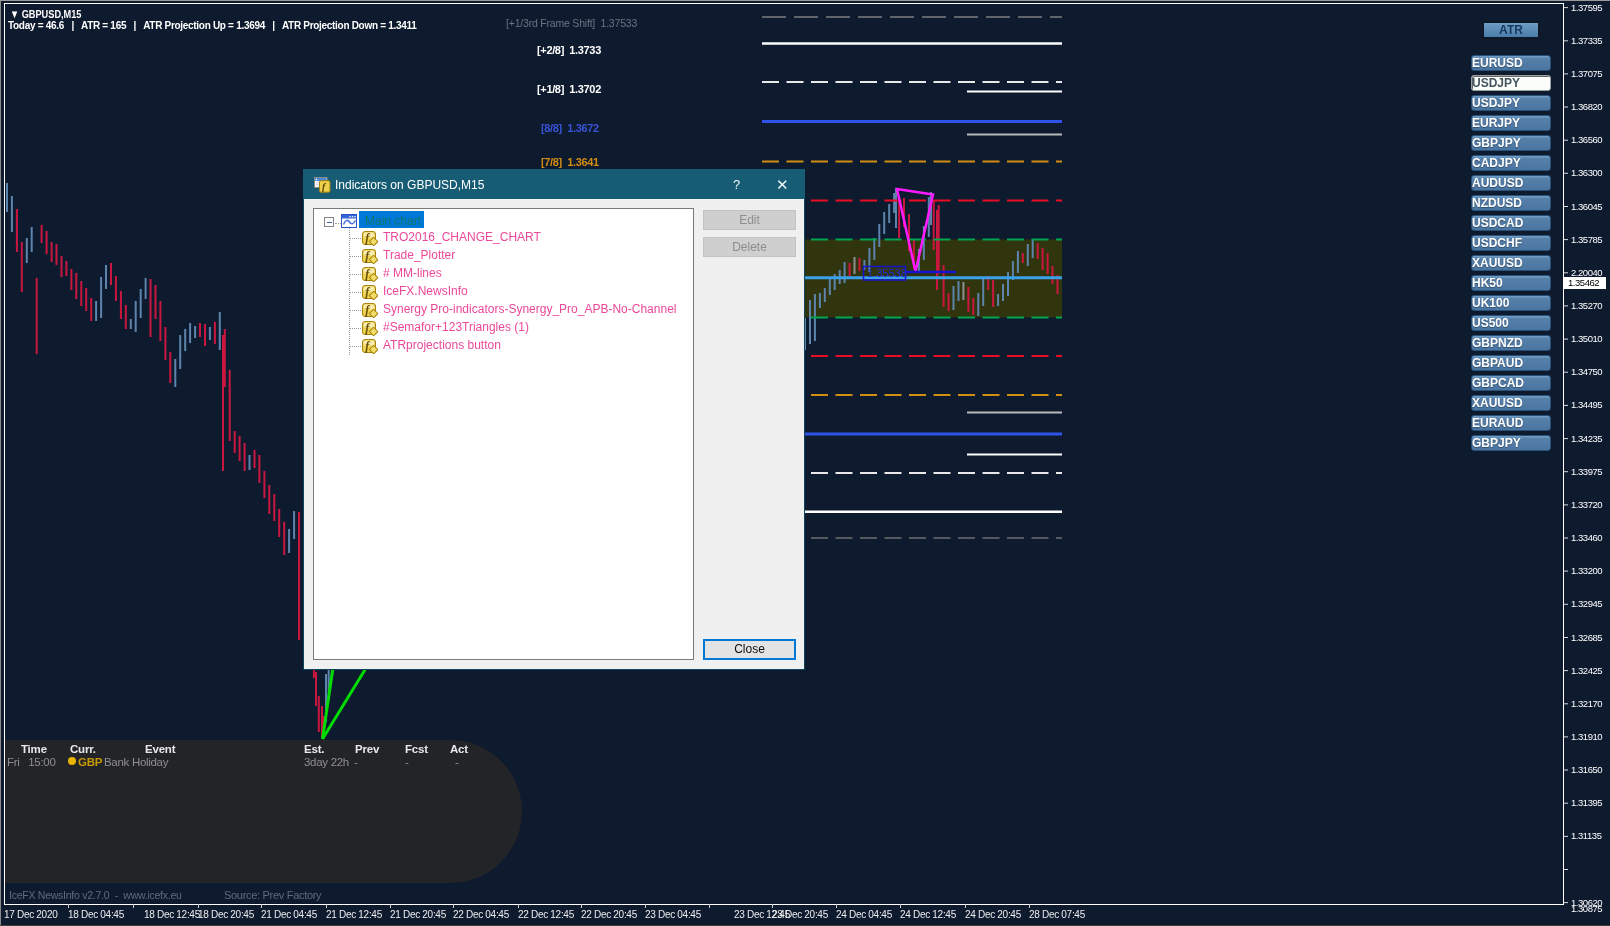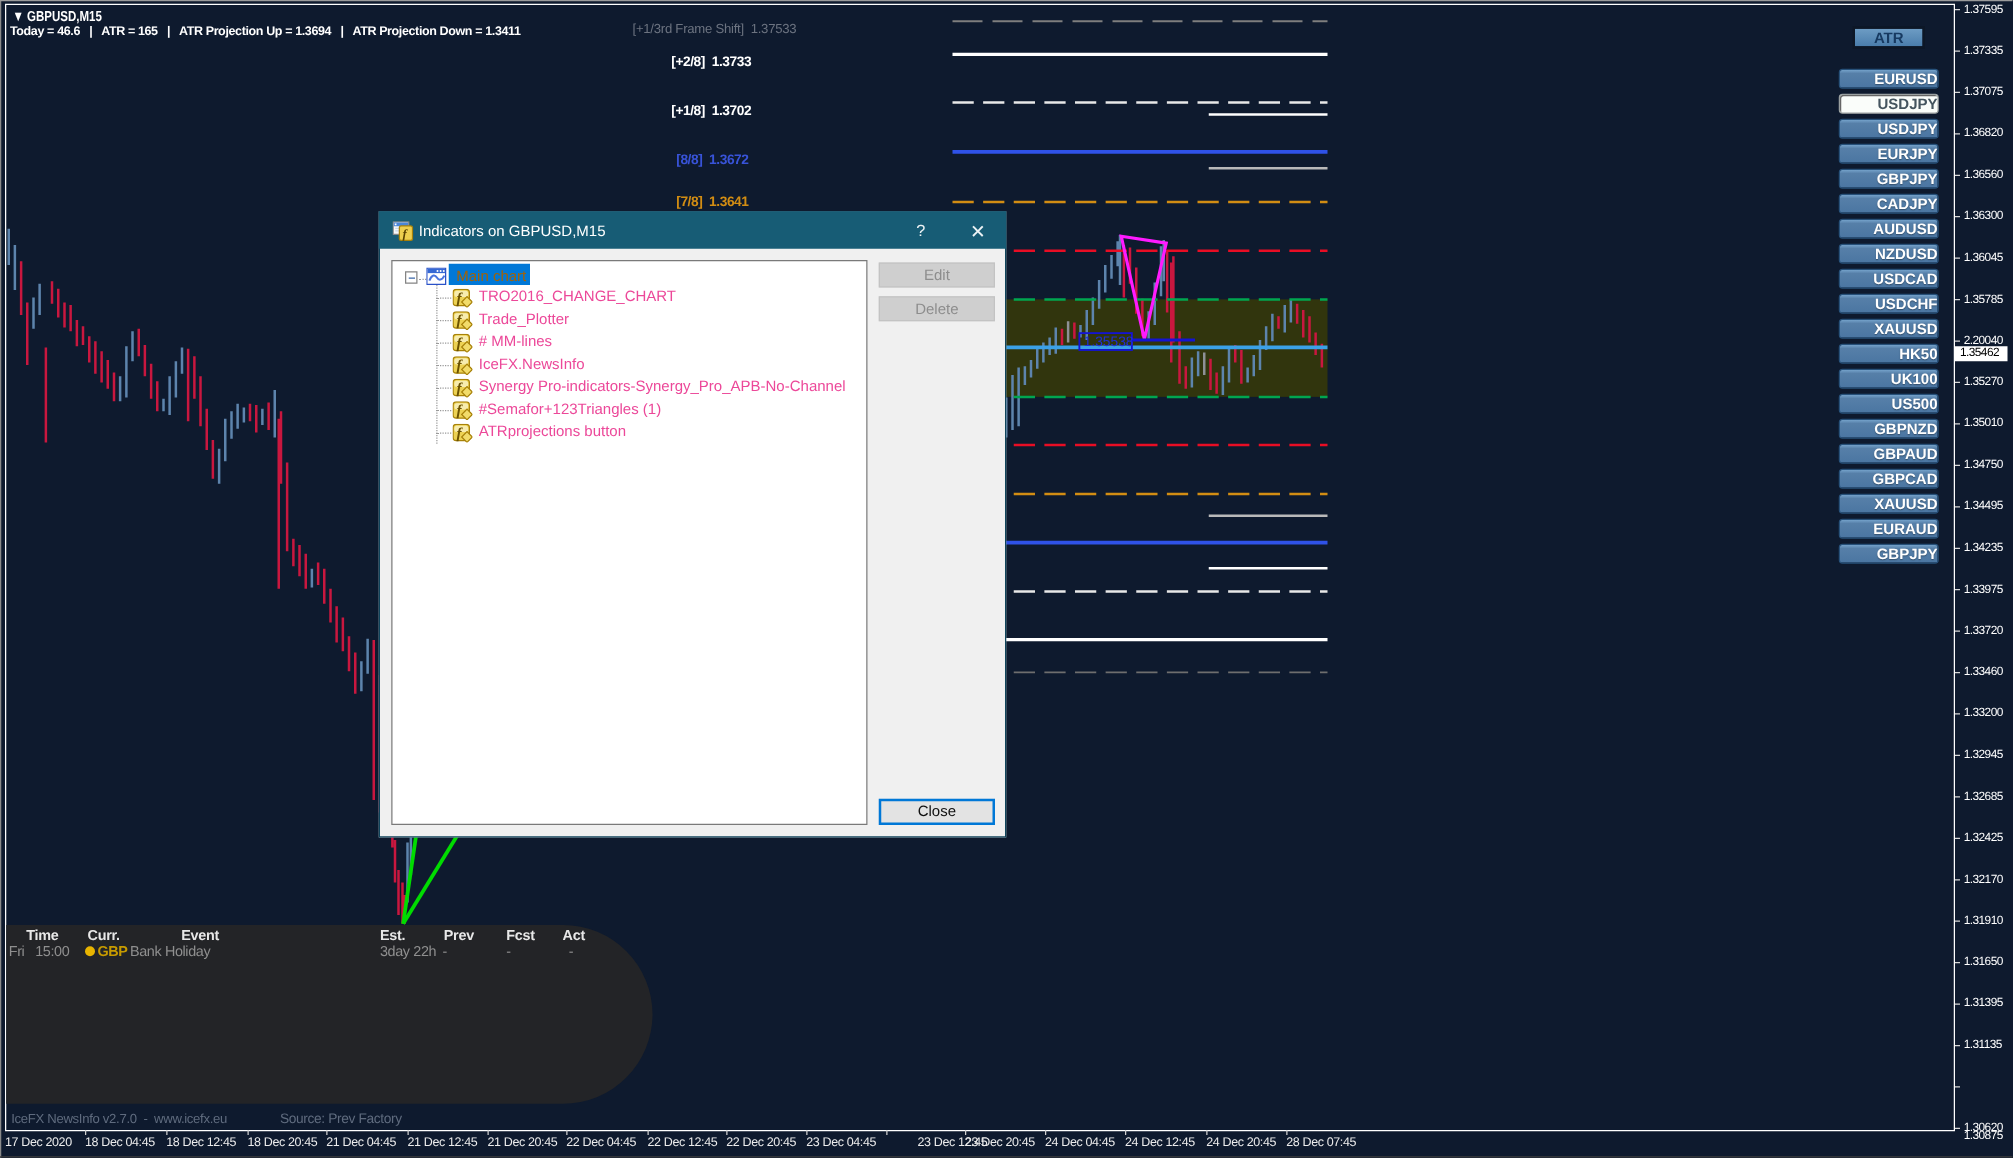--- a/index.html
+++ b/index.html
@@ -8,21 +8,21 @@
 .topedge { left:0; top:0; width:1610px; height:1px; background:#9b9b9b; }
 .leftedge { left:0; top:0; width:1px; height:926px; background:#8a8a8a; }
 #csvg { left:0; top:0; }
 .hdr1 { left:10px; top:8px; color:#fff; font-size:11.5px; font-weight:bold; transform:scaleX(0.80); transform-origin:0 0; white-space:pre; }
 .hdr2 { left:8px; top:19.5px; color:#fff; font-size:10px; font-weight:bold; letter-spacing:-0.3px; white-space:pre; }
 .mlab { position:absolute; font-size:11px; font-weight:bold; letter-spacing:-0.35px; white-space:pre; }
 .plab { position:absolute; left:1571px; color:#fff; font-size:9.5px; letter-spacing:-0.45px; }
 .tlab { position:absolute; top:908.5px; color:#ececec; font-size:10px; letter-spacing:-0.3px; white-space:pre; }
 .sym { left:1471px; width:80px; height:16px; border-radius:3px; border:1px solid #27517a;
    background:linear-gradient(#74a1c9 0%, #567fa8 20%, #4b76a2 100%); color:#fff; font-size:12px; font-weight:bold;
-   text-align:right; line-height:14px; text-shadow:0 1px 1px rgba(0,0,0,.35); }
+   text-align:left; line-height:14px; text-shadow:0 1px 1px rgba(0,0,0,.35); }
 .sym.sel { background:#fafdfa; color:#45555f; border:1px solid #9aa0a0;
    box-shadow:inset 1px 1px 0 #666; text-shadow:none; }
 #atr { left:1482px; top:21px; width:58px; height:18px; background:linear-gradient(#6d9cc4,#4a7dab);
    border:2px solid #0d1726; color:#173a61; font-weight:bold; font-size:12px; text-align:center;
    line-height:14px; }
 #curpx { left:1564px; top:277px; width:42px; height:11.5px; background:#fff; color:#000;
    font-size:9.5px; letter-spacing:-0.45px; line-height:11.5px; padding-left:4px; }
 #news { left:5px; top:740px; width:517px; height:143px; background:#232427;
    border-radius:0 72px 72px 0; }
 #news div { position:absolute; white-space:pre; }
@@ -41,21 +41,21 @@
 .btn { left:399px; width:93px; height:20px; background:#cfcfcf; border:1px solid #c3c3c3;
    color:#8d8d8d; font-size:12px; text-align:center; line-height:18px; }
 #bclose { left:399px; top:469px; width:93px; height:21px; background:#e3e3e3;
    border:2px solid #0078d7; color:#101010; font-size:12px; text-align:center; line-height:17px; }
 #dlist * { position:absolute; }
 #expbox { left:10px; top:8px; width:10px; height:10px; border:1px solid #848484; background:#fff; }
 #expbox::after { content:""; position:absolute; left:1.5px; top:3.5px; width:5px; height:1px; background:#3a66a8; }
 .vdots { position:absolute; border-left:1px dotted #9a9a9a; }
 .hdots { position:absolute; border-top:1px dotted #9a9a9a; }
 #mcsel { left:45px; top:2px; width:65px; height:17px; background:#0078d7; }
-#mctext { left:51px; top:5px; color:#a16207; font-size:12px; }
+#mctext { left:51px; top:5px; color:#0f766e; font-size:12px; }
 .titem { color:#ec4899; font-size:12px; white-space:pre; }
 .fic { position:absolute; }
 #dico { left:10px; top:7px; width:17px; height:16px; position:absolute; }
 </style></head>
 <body>
 <div id="root">
 <div class="leftedge"></div>
 <div class="topedge"></div>
 <div style="position:absolute;left:0;top:925px;width:1610px;height:1px;background:#3e3e3e"></div>
 
@@ -207,21 +207,21 @@
 <div class="plab" style="top:697.8px">1.32170</div>
 <div class="plab" style="top:730.9px">1.31910</div>
 <div class="plab" style="top:764.0px">1.31650</div>
 <div class="plab" style="top:797.2px">1.31395</div>
 <div class="plab" style="top:830.4px">1.31135</div>
 <div class="plab" style="top:903px">1.30875</div>
 <div class="plab" style="top:896.6px">1.30620</div>
 <div id="curpx">1.35462</div>
 <div class="tlab" style="left:4px">17 Dec 2020</div>
 <div class="tlab" style="left:68px">18 Dec 04:45</div>
-<div class="tlab" style="left:133px">18 Dec 12:45</div>
+<div class="tlab" style="left:144px">18 Dec 12:45</div>
 <div class="tlab" style="left:198px">18 Dec 20:45</div>
 <div class="tlab" style="left:261px">21 Dec 04:45</div>
 <div class="tlab" style="left:326px">21 Dec 12:45</div>
 <div class="tlab" style="left:390px">21 Dec 20:45</div>
 <div class="tlab" style="left:453px">22 Dec 04:45</div>
 <div class="tlab" style="left:518px">22 Dec 12:45</div>
 <div class="tlab" style="left:581px">22 Dec 20:45</div>
 <div class="tlab" style="left:645px">23 Dec 04:45</div>
 <div class="tlab" style="left:734px">23 Dec 12:45</div>
 <div class="tlab" style="left:772px">23 Dec 20:45</div>

